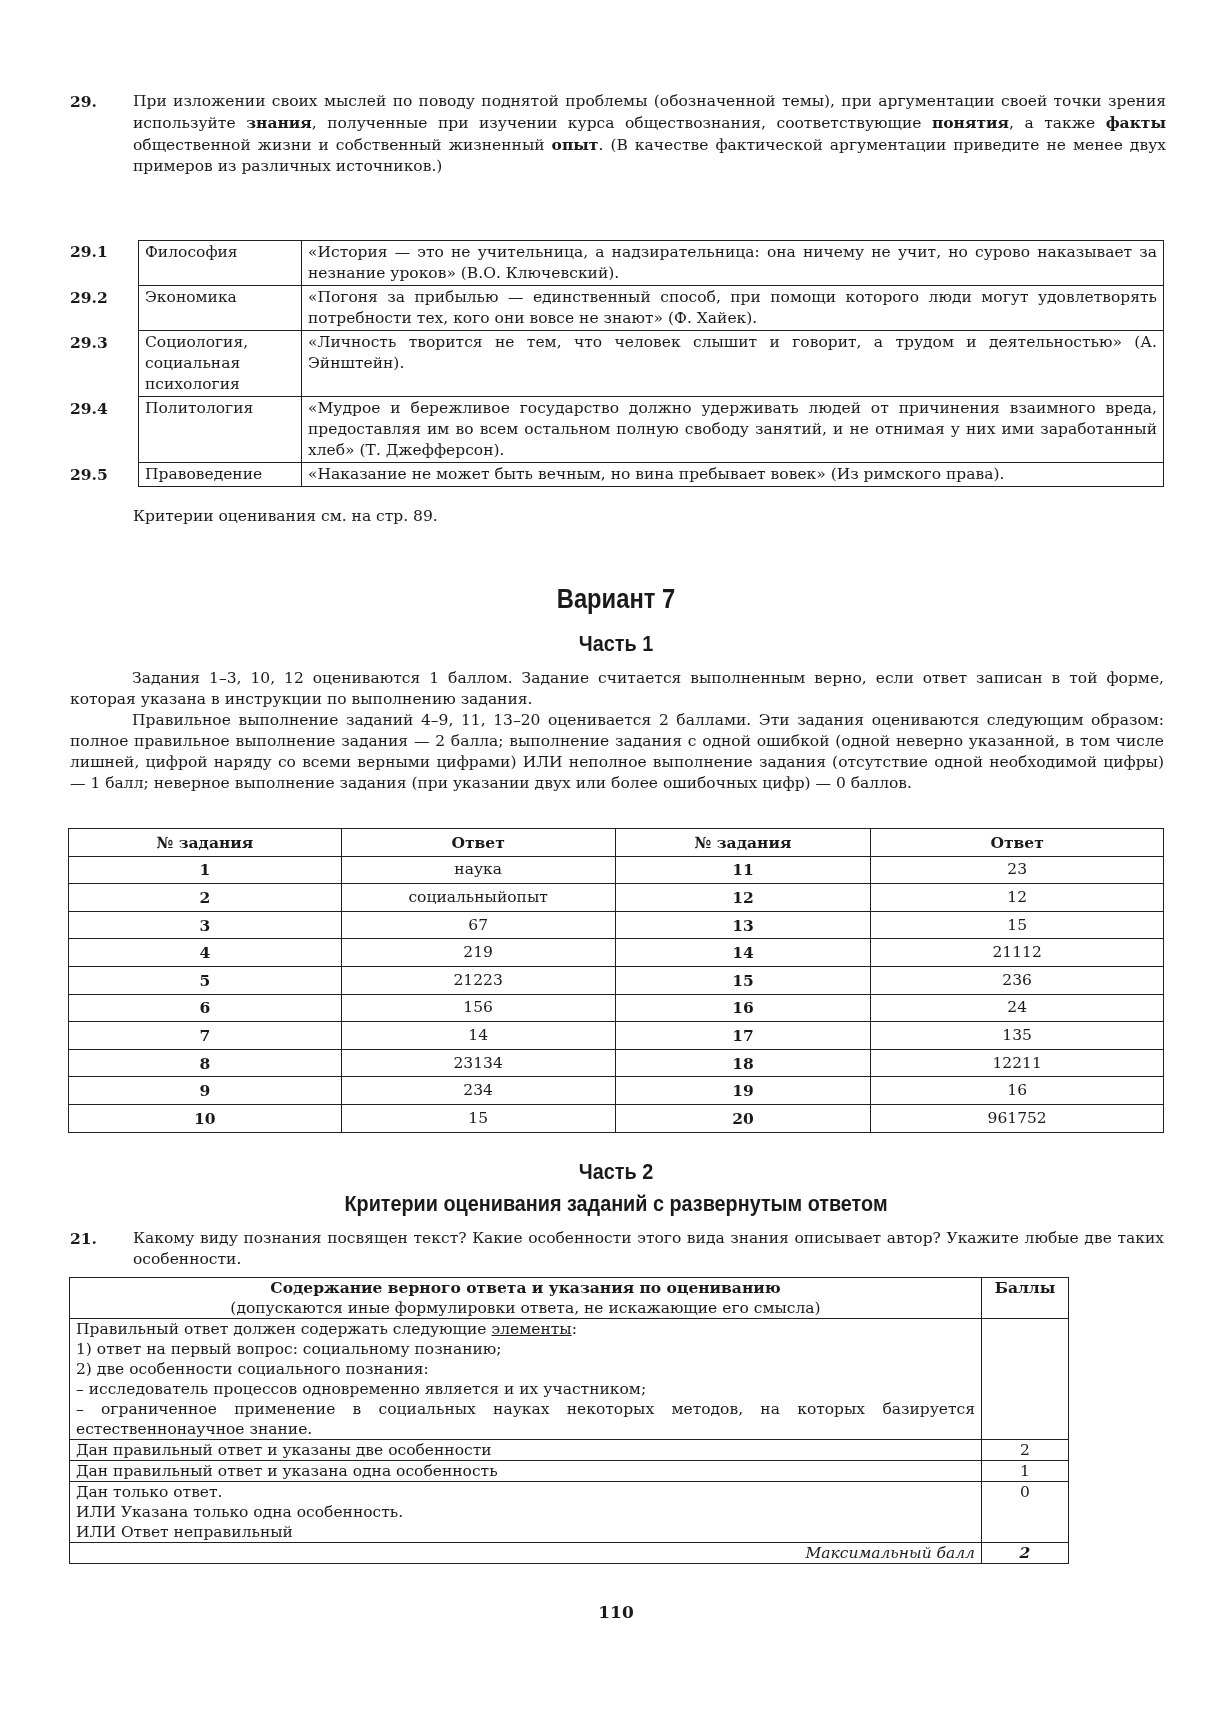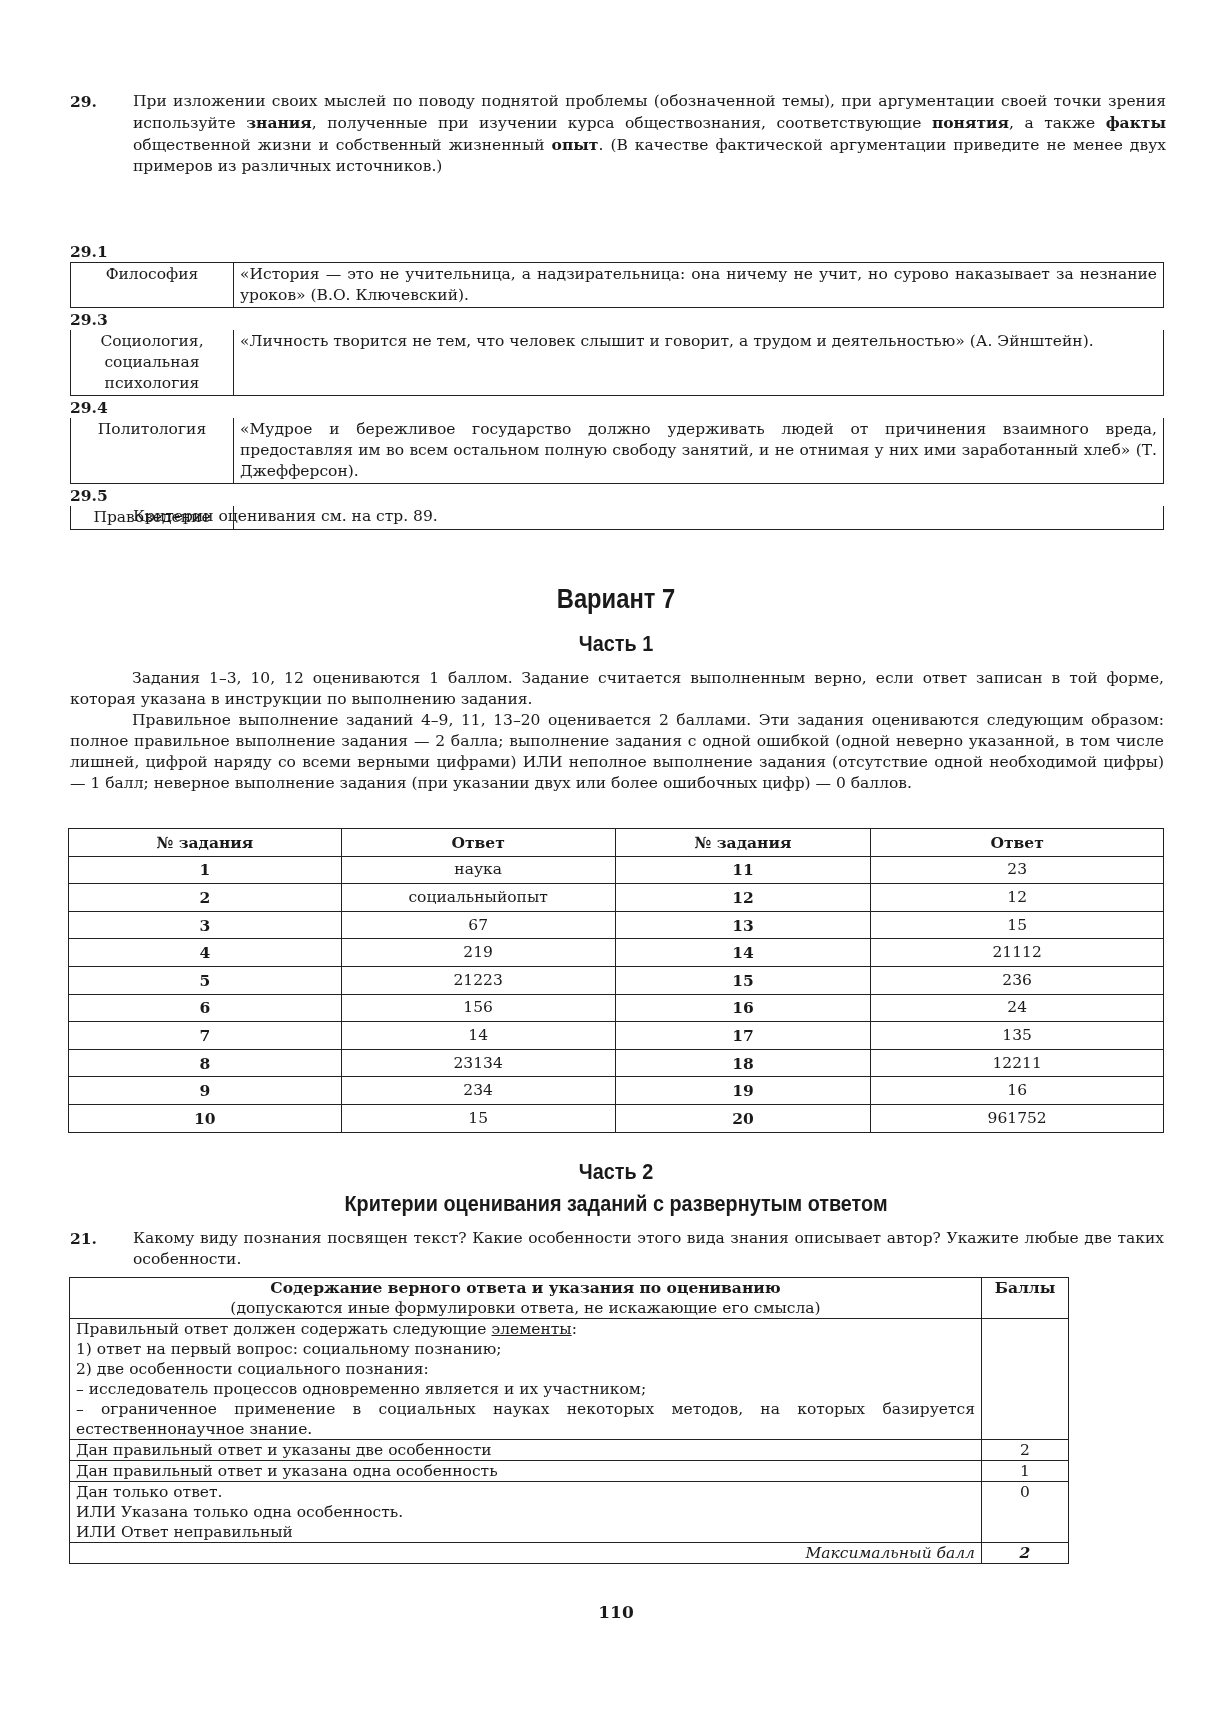--- a/index.html
+++ b/index.html
@@ -12,25 +12,25 @@
     b, .b { font-weight: bold; }
     u { text-decoration: underline; }
 
     
     .task29 { position: absolute; left: 62px; top: 91px; width: 1096px; }
     .qnum { position: absolute; left: 0; top: 0; font-weight: bold; }
     .qtext { margin-left: 63px; text-align: justify; }
     .qtext p { margin: 0 0 5px 0; }
 
     .quotes { position: absolute; left: 62px; top: 240px; width: 1094px; }
-    .quote-row { position: relative; display: flex; flex-direction: column; }
+    .quote-row { position: relative; display: flex; }
     .quote-num { width: 68px; flex: none; font-weight: bold; padding-top: 1px; }
     .quote-cells { display: flex; flex: 1; border-left: 1.4px solid #222; border-right: 1.4px solid #222; border-bottom: 1.4px solid #222; }
     .quote-row.first .quote-cells { border-top: 1.4px solid #222; }
-    .subj { width: 150px; flex: none; padding: 1px 6px; border-right: 1.4px solid #222; text-align: center; }
+    .subj { width: 150px; flex: none; padding: 1px 6px; border-right: 1.4px solid #222; }
     .qt { flex: 1; padding: 1px 6px; text-align: justify; }
     .crit-ref { position: absolute; left: 125px; top: 506px; }
 
     
     .h-variant {
       position: absolute; left: 0; width: 1216px; top: 582px; text-align: center;
       font-family: "Liberation Sans", "DejaVu Sans", sans-serif; font-weight: bold; font-size: 27px; line-height: 34px;
       transform: scaleX(0.88);
     }
     .h-part {
@@ -84,37 +84,45 @@
 
   <div class="quotes">
     <div class="quote-row first">
       <div class="quote-num">29.1</div>
       <div class="quote-cells">
           <div class="subj">Философия</div>
           <div class="qt">«История — это не учительница, а надзирательница: она ничему не учит, но сурово наказывает за незнание уроков» (В.О. Ключевский).</div>
         </div>
     </div>
     <div class="quote-row">
+      <div class="quote-num">29.2</div>
+      <div class="quote-cells">
+          <div class="subj">Экономика</div>
+          <div class="qt">«Погоня за прибылью — единственный способ, при помощи которого люди могут удовлетворять потребности тех, кого они вовсе не знают» (Ф. Хайек).</div>
+        </div>
+    </div>
+    <div class="quote-row">
       <div class="quote-num">29.3</div>
       <div class="quote-cells">
           <div class="subj">Социология, социальная психология</div>
           <div class="qt">«Личность творится не тем, что человек слышит и говорит, а трудом и деятельностью» (А. Эйнштейн).</div>
         </div>
     </div>
     <div class="quote-row">
       <div class="quote-num">29.4</div>
       <div class="quote-cells">
           <div class="subj">Политология</div>
           <div class="qt">«Мудрое и бережливое государство должно удерживать людей от причинения взаимного вреда, предоставляя им во всем остальном полную свободу занятий, и не отнимая у них ими заработанный хлеб» (Т. Джефферсон).</div>
         </div>
     </div>
     <div class="quote-row">
       <div class="quote-num">29.5</div>
       <div class="quote-cells">
           <div class="subj">Правоведение</div>
+          <div class="qt">«Наказание не может быть вечным, но вина пребывает вовек» (Из римского права).</div>
         </div>
     </div>
   </div>
 
   <div class="crit-ref">Критерии оценивания см. на стр. 89.</div>
 
   <div class="h-variant">Вариант 7</div>
   <div class="h-part" style="top:630px;">Часть 1</div>
 
   <div class="intro">

